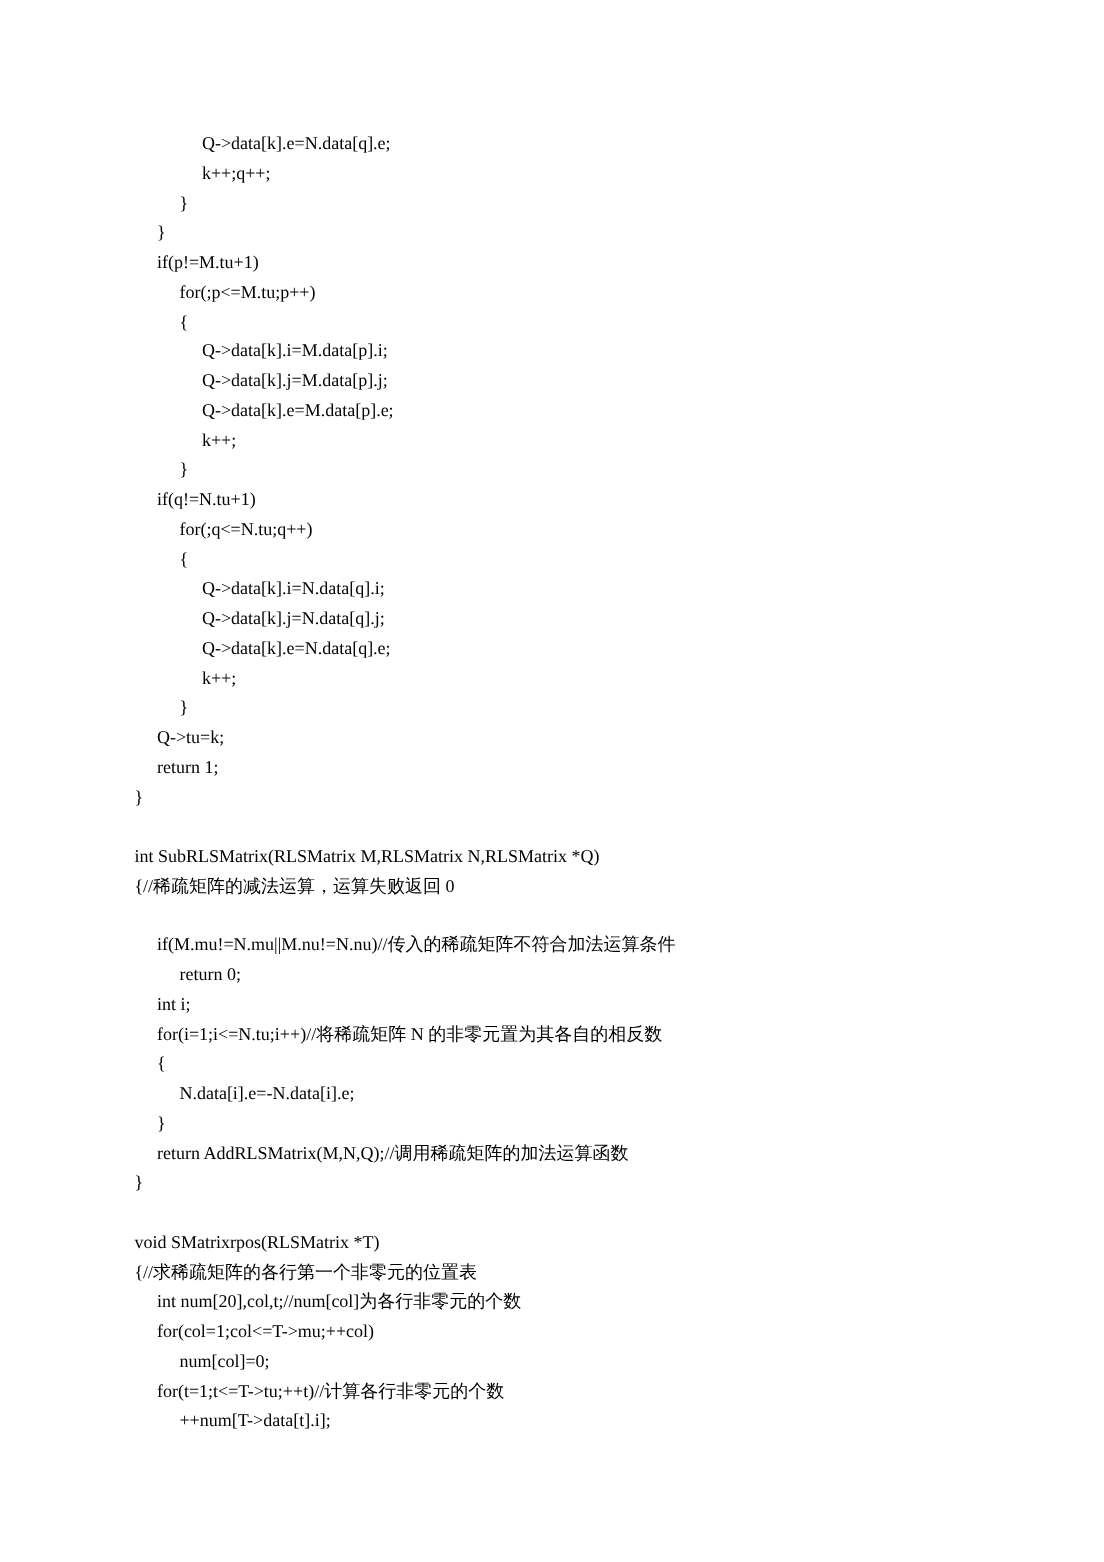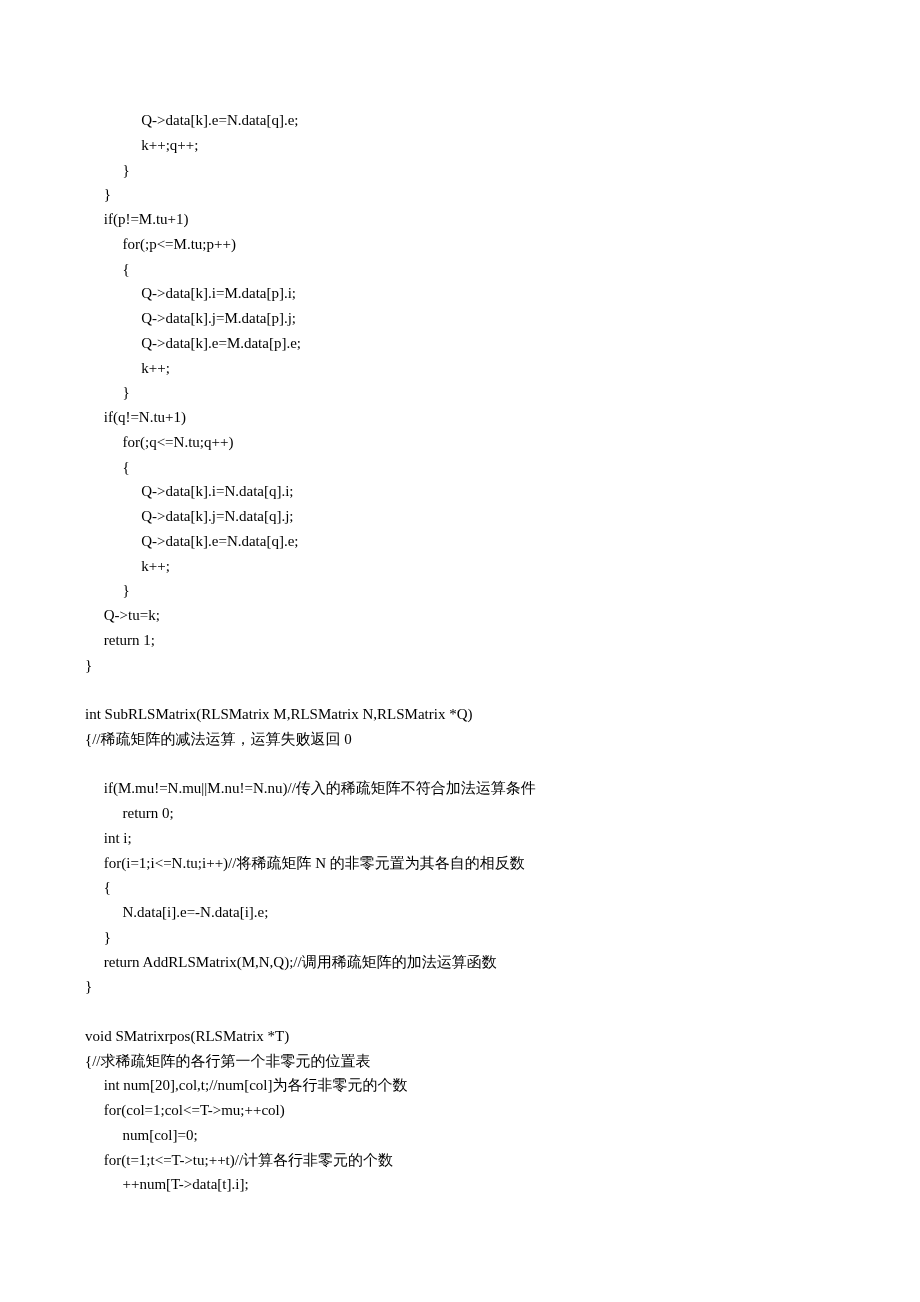--- a/index.html
+++ b/index.html
@@ -8,21 +8,21 @@
     padding: 0;
     font-family: "Times New Roman", "SimSun", serif;
     font-size: 15px;
     line-height: 1.65;
     color: #000;
   }
   .page {
     width: 912px;
     min-height: 1302px;
     box-sizing: border-box;
-    padding: 108px 130px 100px 85px;
+    padding: 108px 130px 100px 112px;
     white-space: pre;
   }
 </style>
 </head>
 <body>
 
 <div class="page"><div id="code-block">               Q-&gt;data[k].e=N.data[q].e;
                k++;q++;
           }
      }

